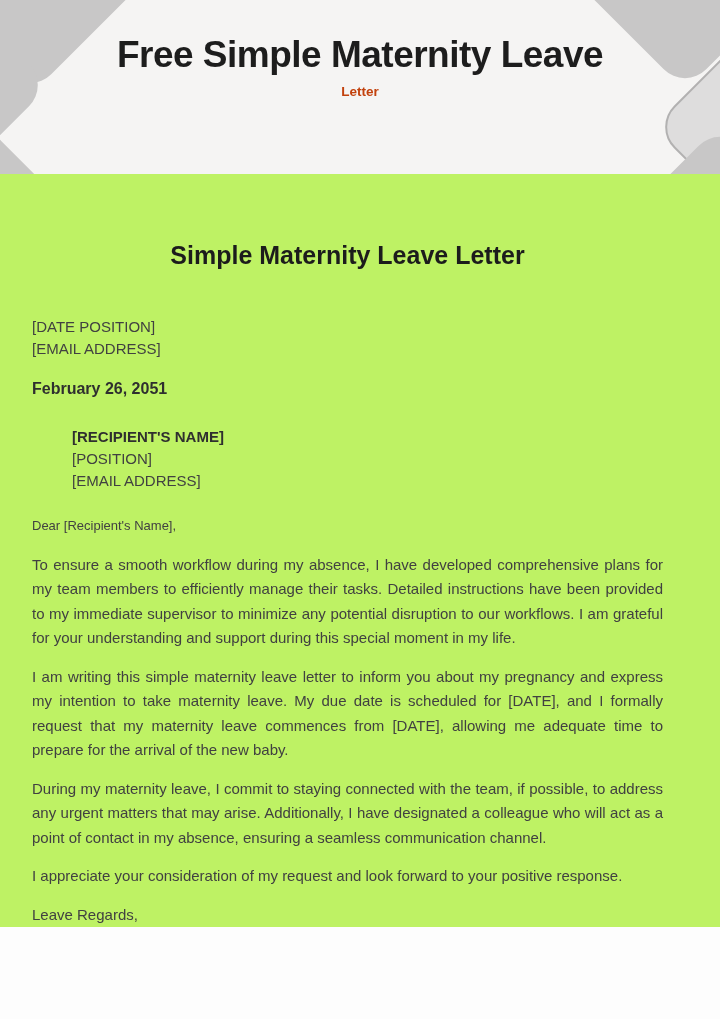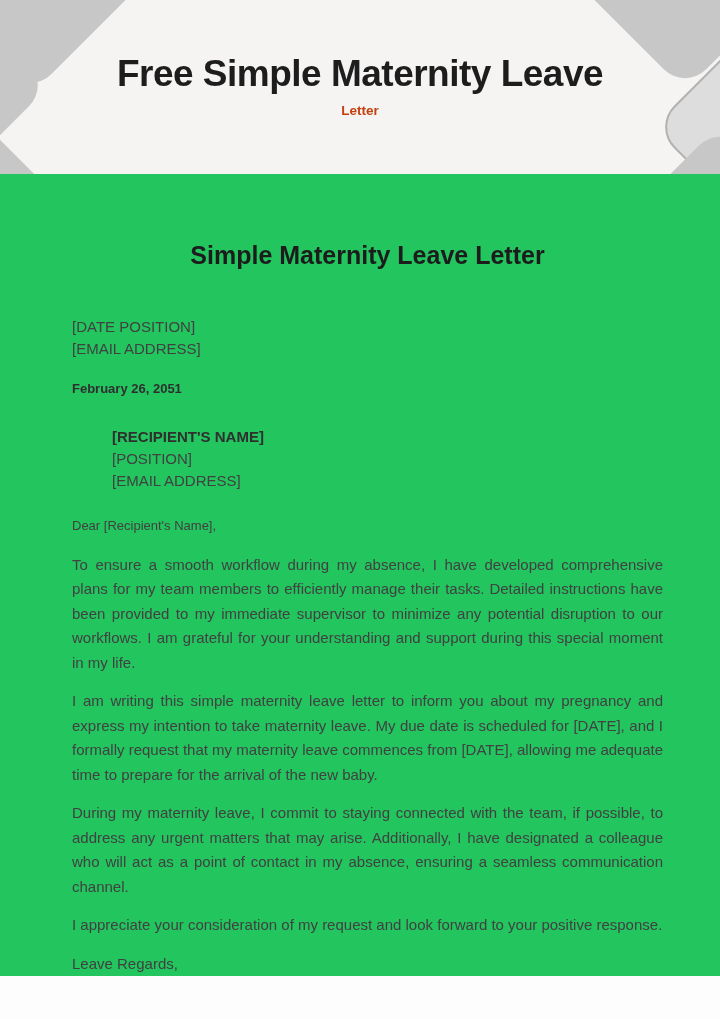--- a/index.html
+++ b/index.html
@@ -33,56 +33,56 @@
   .d-left  { width: 170px; height: 170px; left: -155px; top: 0px; }
   .d-bl    { width: 170px; height: 170px; left: -105px; top: 155px; }
   .d-tr    { width: 220px; height: 220px; left: 575px;  top: -175px; }
   .d-right { width: 200px; height: 200px; left: 695px;  top: 25px;
              background: #dedddd; border: 2px solid #b2b1b1; }
   .d-br    { width: 220px; height: 220px; left: 610px;  top: 170px; }
 
   .banner-title {
     position: relative;
     margin: 0;
-    padding-top: 52px;
+    padding-top: 33px;
     font-size: 37px;
     line-height: 43px;
     font-weight: bold;
     letter-spacing: -0.5px;
     color: #1d1d1d;
   }
   .banner-subtitle {
     position: relative;
     margin-top: 8px;
     font-size: 13.5px;
     font-weight: bold;
     color: #c2410c;
   }
 
   
   .page {
-    padding: 66px 57px 0 72px;
-    background: #22c55e;
+    padding: 66px 57px 0 32px;
+    background: #bef264;
   }
   .letter-title {
     margin: 0 0 46px 0;
     font-size: 25px;
     line-height: 30px;
     font-weight: bold;
     text-align: center;
     color: #1c1c1c;
   }
   .address {
     font-size: 15px;
     line-height: 22px;
   }
   .address .name { font-weight: bold; color: #2f2f2f; }
   .date {
     margin-top: 18px;
-    font-size: 13px;
+    font-size: 16px;
     line-height: 22px;
     font-weight: bold;
     color: #2f2f2f;
   }
   .recipient { margin-top: 26px; margin-left: 40px; }
   .salutation {
     margin: 22px 0 0 0;
     font-size: 13px;
     line-height: 24.5px;
   }

